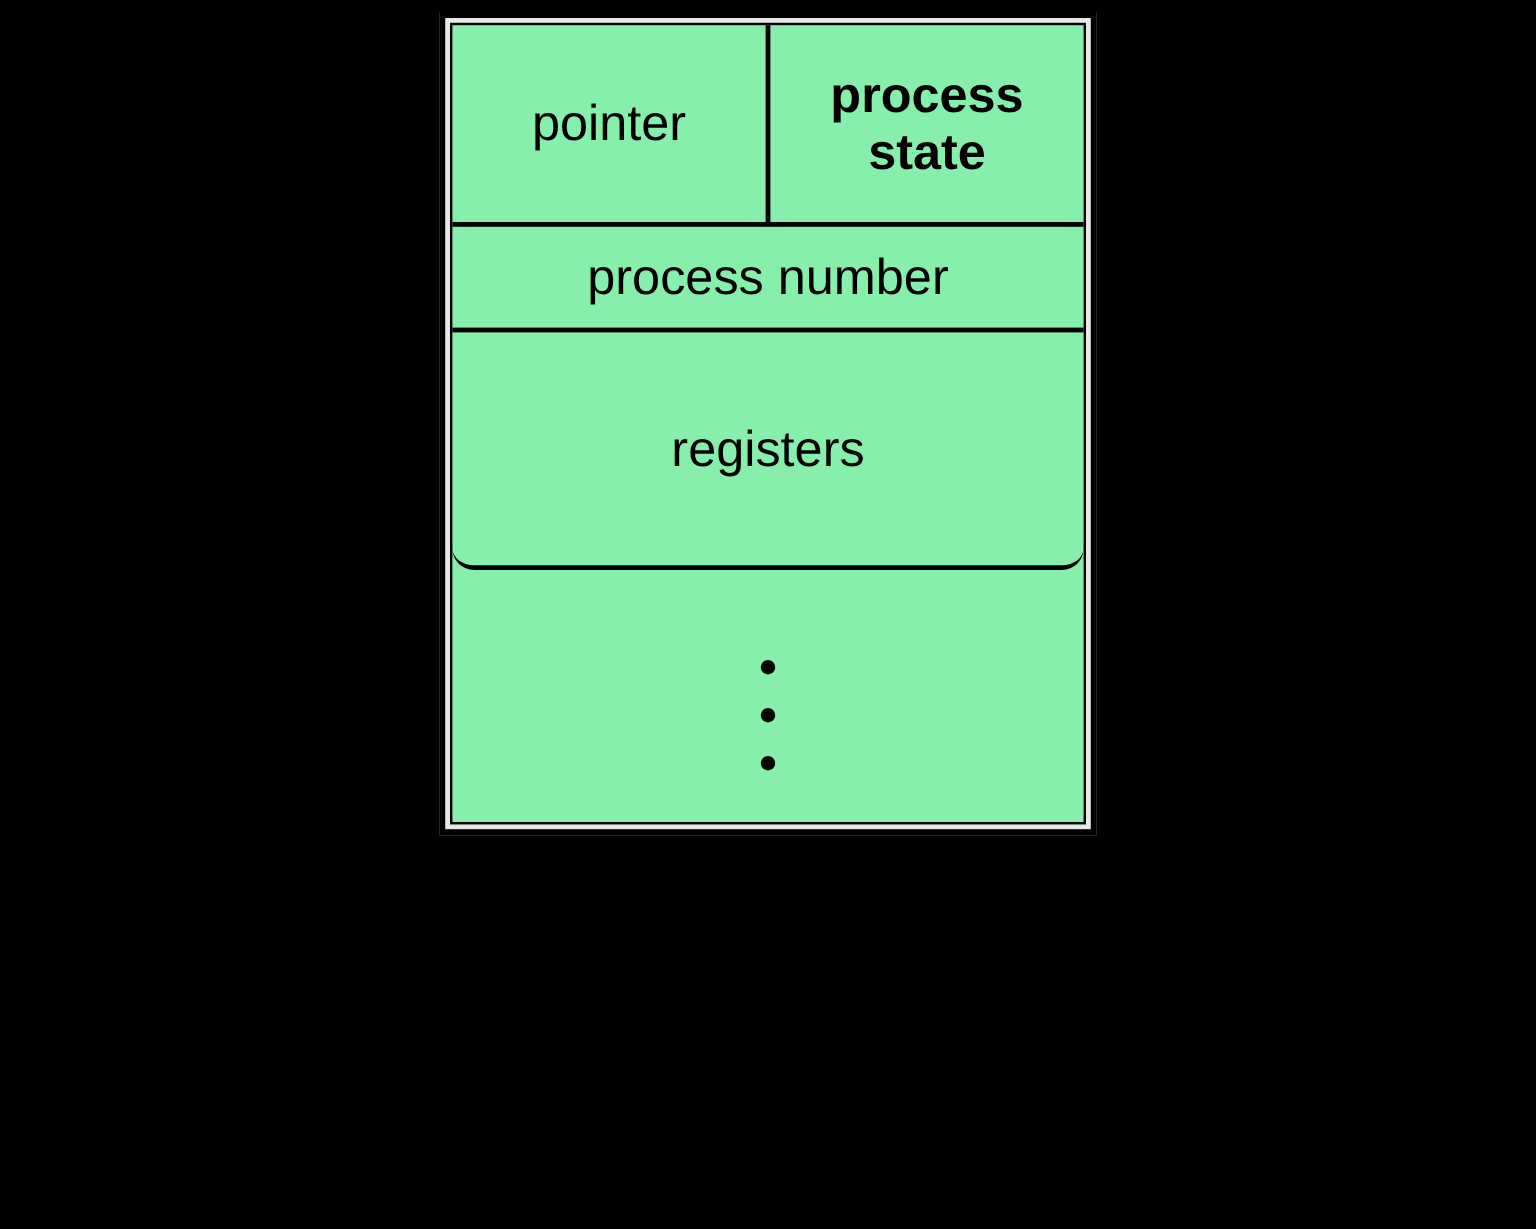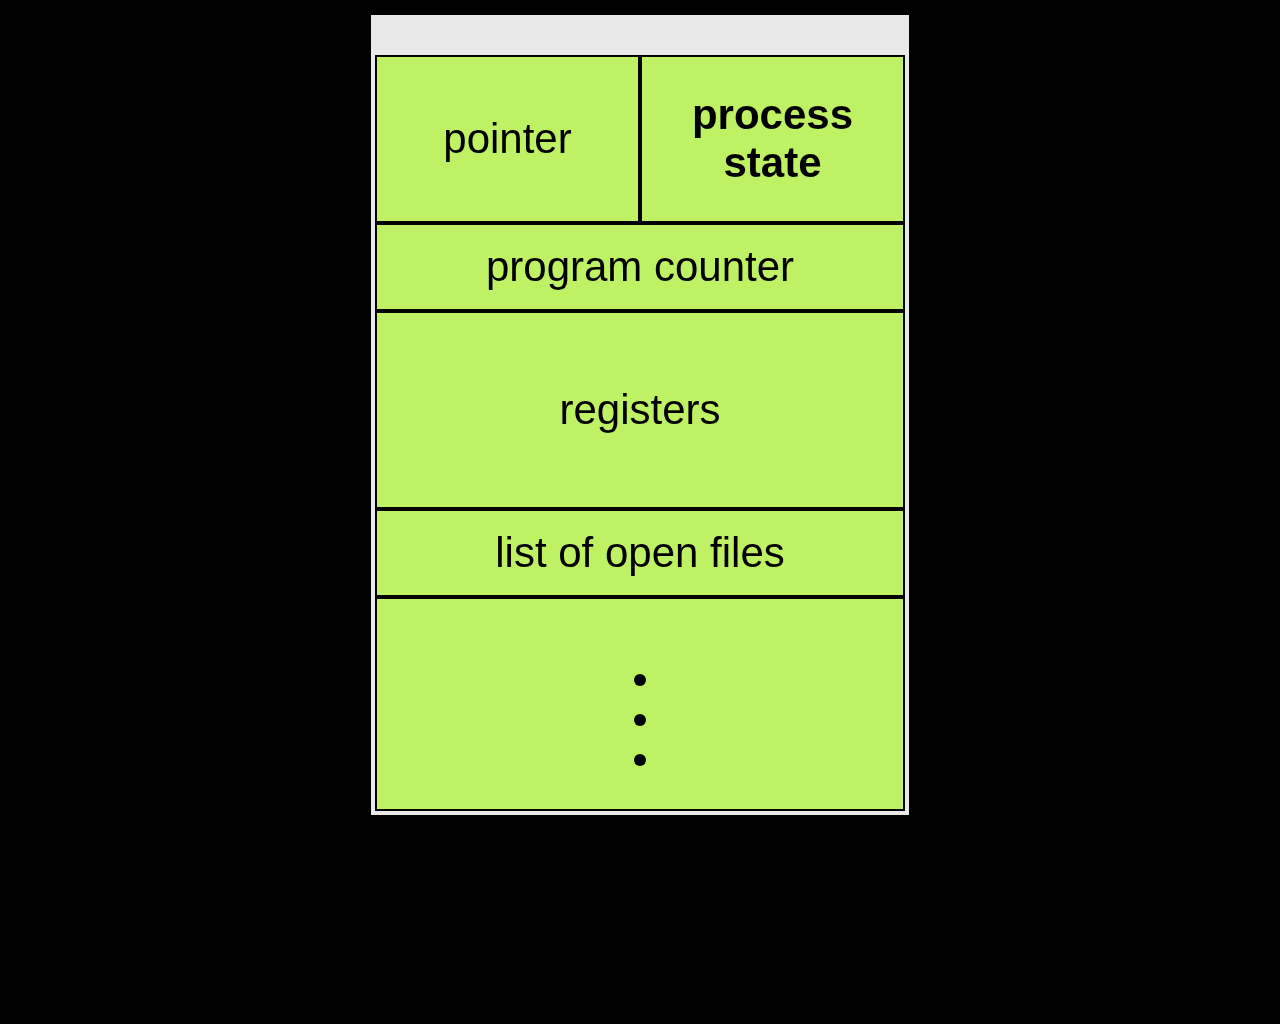--- a/index.html
+++ b/index.html
@@ -21,22 +21,21 @@
     .pcb-container {
       margin-top: 10px;
       width: 548px;
       border: 5px solid #000000;
       background: #e8e8e8;
       padding: 4px;
     }
     
     .pcb-inner {
       border: 2px solid #000000;
-      background: #bef264;
-      margin-top: 36px;
+      background: #86efac;
     }
     
     .row {
       display: flex;
       border-bottom: 4px solid #000000;
     }
     
     .row:last-child {
       border-bottom: none;
     }
@@ -60,20 +59,21 @@
     .row-top {
       height: 168px;
     }
     
     .row-normal {
       height: 88px;
     }
     
     .row-tall {
       height: 198px;
+      border-radius: 18px;
     }
     
     .row-ellipsis {
       height: 210px;
     }
     
     .ellipsis {
       display: flex;
       flex-direction: column;
       justify-content: center;
@@ -98,39 +98,34 @@
     <div class="row row-top">
       <div class="cell split-left">
         <span>pointer</span>
       </div>
       <div class="cell">
         <span style="white-space: pre-line; font-weight: bold;">process
 state</span>
       </div>
     </div>
 
-
     <div class="row row-normal">
       <div class="cell">
-        <span>program counter</span>
+        <span>process number</span>
       </div>
     </div>
+
 
     <div class="row row-tall">
       <div class="cell">
         <span>registers</span>
       </div>
     </div>
 
 
-    <div class="row row-normal">
-      <div class="cell">
-        <span>list of open files</span>
-      </div>
-    </div>
 
     <div class="row row-ellipsis">
       <div class="cell ellipsis">
         <div class="dot"></div>
         <div class="dot"></div>
         <div class="dot"></div>
       </div>
     </div>
 
   </div>

